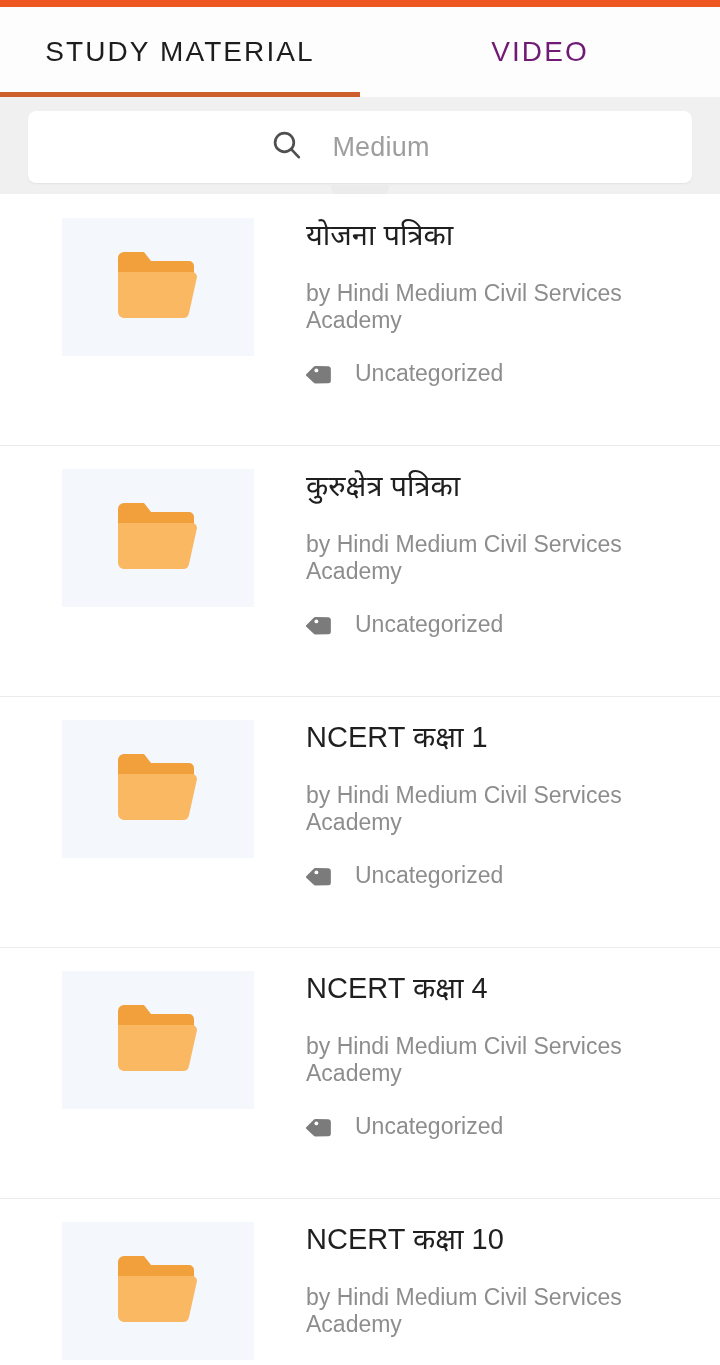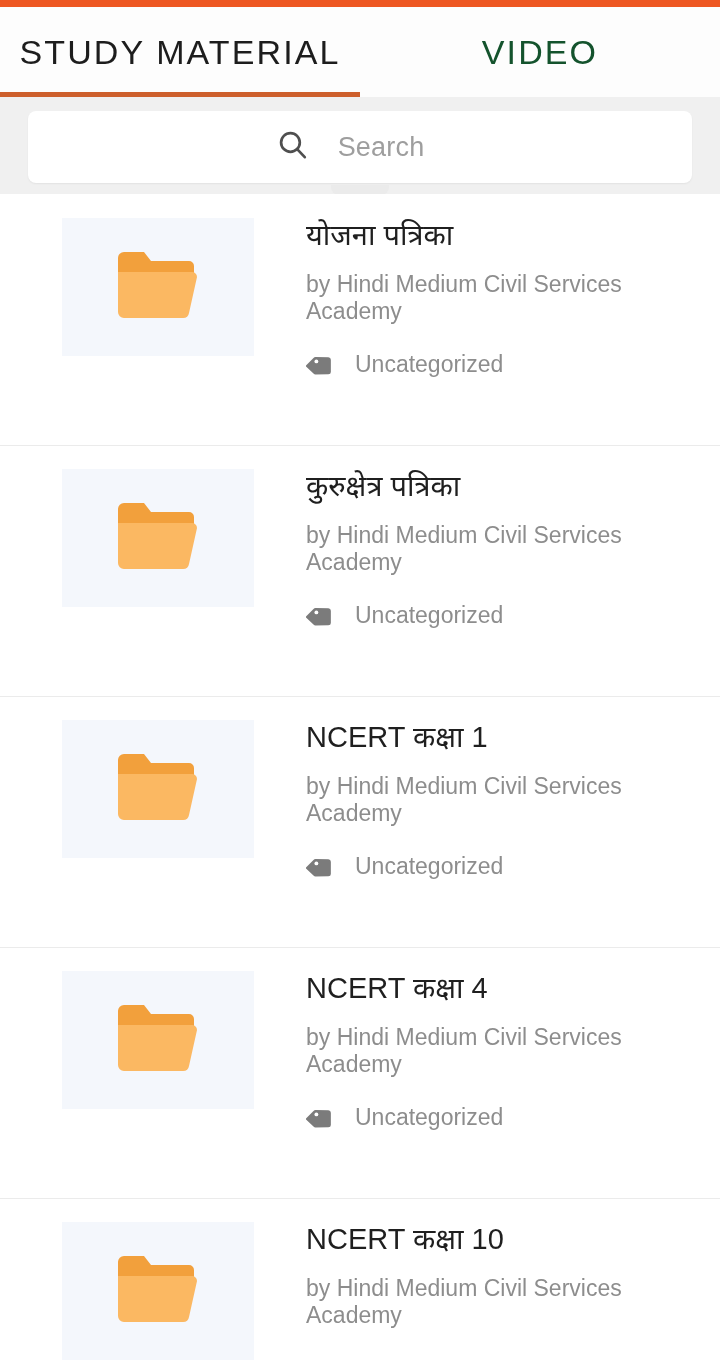--- a/index.html
+++ b/index.html
@@ -42,26 +42,26 @@
     flex: 0 0 360px;
     height: 100%;
     display: flex;
     align-items: center;
     justify-content: center;
     position: relative;
     cursor: pointer;
     user-select: none;
   }
   .tab-label {
-    font-size: 34px;
+    font-size: 28px;
     letter-spacing: 2.1px;
     font-weight: 500;
   }
   .tab-active .tab-label { color: #1d1d1d; }
-  .tab-inactive .tab-label { color: #14532d; }
+  .tab-inactive .tab-label { color: #701a75; }
   .tab-indicator {
     position: absolute;
     left: 0;
     bottom: 0;
     width: 360px;
     height: 5px;
     background: #cd5f2c;
   }
 
   
@@ -151,21 +151,21 @@
     padding-top: 0px;
   }
   .item-title {
     font-size: 29px;
     color: #1f1f1f;
     line-height: 1.2;
     font-weight: 400;
     white-space: nowrap;
   }
   .item-author {
-    margin-top: 18px;
+    margin-top: 27px;
     font-size: 23px;
     line-height: 1.18;
     color: #8d8d8d;
     font-weight: 400;
   }
   .item-tag {
     margin-top: 26px;
     display: flex;
     gap: 19px;
   }
@@ -194,21 +194,21 @@
 
   <div class="search-band">
     <div class="search-box">
       <div class="search-inner">
         <span class="search-icon">
           <svg width="34" height="34" viewBox="0 0 24 24" fill="none">
             <circle cx="10.2" cy="10.2" r="6.6" stroke="#4f4f4f" stroke-width="1.9"></circle>
             <line x1="15.1" y1="15.1" x2="20.3" y2="20.6" stroke="#4f4f4f" stroke-width="1.9" stroke-linecap="round"></line>
           </svg>
         </span>
-        <span class="search-placeholder">Search</span>
+        <span class="search-placeholder">Medium</span>
       </div>
     </div>
     <div class="search-notch"></div>
   </div>
 
   <div class="list">
 
     <div class="list-item">
       <div class="thumb">
         <span class="folder-icon">

